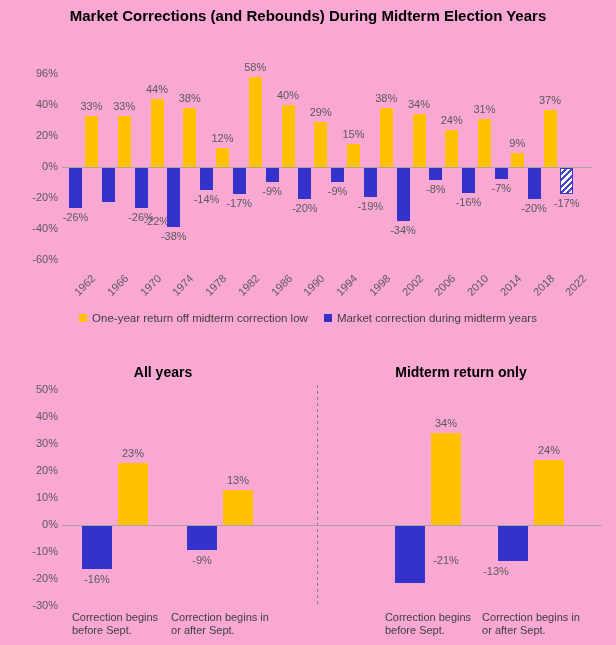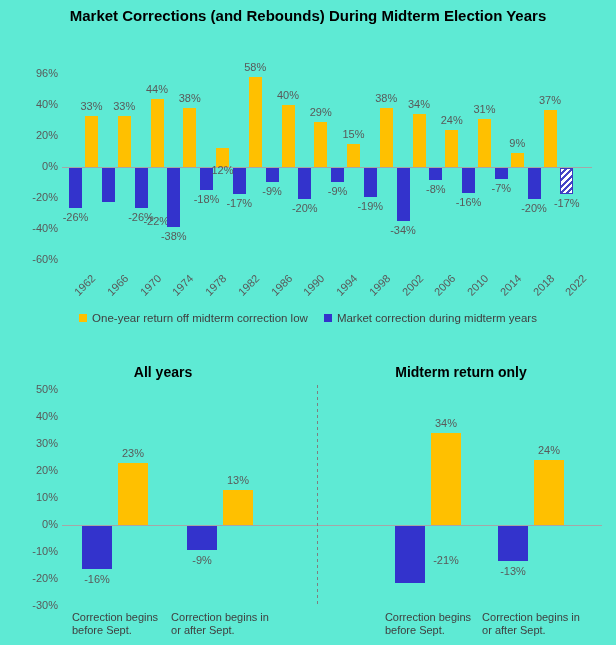--- a/index.html
+++ b/index.html
@@ -1,16 +1,16 @@
 <!DOCTYPE html>
 <html><head>
 <meta charset="utf-8">
 <style>
   html,body{margin:0;padding:0;background:#fff;}
-  .page{position:relative;width:616px;height:645px;background:#5eead4;overflow:hidden;
+  .page{position:relative;width:616px;height:645px;background:#f9a8d4;overflow:hidden;
         font-family:"Liberation Sans",sans-serif;}
   .title{position:absolute;top:7px;left:0;right:0;text-align:center;
          font-size:15px;font-weight:bold;color:#000;}
   .axis{position:absolute;height:1px;background:#a6a6a6;}
   .bar{position:absolute;}
   .bar.hatch{background:repeating-linear-gradient(135deg,#ffffff 0,#ffffff 2.5px,#4646c6 2.5px,#4646c6 4.5px);
              border:1px solid #3a3ac0;box-sizing:border-box;}
   .vlabel{position:absolute;font-size:11px;color:#595959;white-space:nowrap;
           transform:translateX(-50%);}
   .ytick{position:absolute;font-size:11px;color:#595959;text-align:right;width:36px;}
@@ -56,23 +56,23 @@
       <div class="vlabel" style="left: 141px; top: 211.3px;">-26%</div>
       <div class="bar" style="left: 150.5px; top: 98.8px; width: 13px; height: 68.2px; background: rgb(255, 192, 0);"></div>
       <div class="vlabel" style="left: 157px; top: 82.8px;">44%</div>
       <div class="yearlabel" style="left: 112.5px; top: 272px;">1970</div>
       <div class="bar" style="left: 167.25px; top: 168px; width: 13px; height: 58.9px; background: rgb(51, 51, 204);"></div>
       <div class="vlabel" style="left: 173.75px; top: 229.9px;">-38%</div>
       <div class="bar" style="left: 183.25px; top: 108.1px; width: 13px; height: 58.9px; background: rgb(255, 192, 0);"></div>
       <div class="vlabel" style="left: 189.75px; top: 92.1px;">38%</div>
       <div class="yearlabel" style="left: 145.25px; top: 272px;">1974</div>
       <div class="bar" style="left: 200px; top: 168px; width: 13px; height: 21.7px; background: rgb(51, 51, 204);"></div>
-      <div class="vlabel" style="left: 206.5px; top: 192.7px;">-18%</div>
+      <div class="vlabel" style="left: 206.5px; top: 192.7px;">-14%</div>
       <div class="bar" style="left: 216px; top: 148.4px; width: 13px; height: 18.6px; background: rgb(255, 192, 0);"></div>
-      <div class="vlabel" style="left: 222.5px; top: 132.4px; margin-top: 32px;">12%</div>
+      <div class="vlabel" style="left: 222.5px; top: 132.4px;">12%</div>
       <div class="yearlabel" style="left: 178px; top: 272px;">1978</div>
       <div class="bar" style="left: 232.75px; top: 168px; width: 13px; height: 26.35px; background: rgb(51, 51, 204);"></div>
       <div class="vlabel" style="left: 239.25px; top: 197.35px;">-17%</div>
       <div class="bar" style="left: 248.75px; top: 77.1px; width: 13px; height: 89.9px; background: rgb(255, 192, 0);"></div>
       <div class="vlabel" style="left: 255.25px; top: 61.1px;">58%</div>
       <div class="yearlabel" style="left: 210.75px; top: 272px;">1982</div>
       <div class="bar" style="left: 265.5px; top: 168px; width: 13px; height: 13.95px; background: rgb(51, 51, 204);"></div>
       <div class="vlabel" style="left: 272px; top: 184.95px;">-9%</div>
       <div class="bar" style="left: 281.5px; top: 105px; width: 13px; height: 62px; background: rgb(255, 192, 0);"></div>
       <div class="vlabel" style="left: 288px; top: 89px;">40%</div>
@@ -165,21 +165,21 @@
       <div class="ptitle" style="left: 461px;">Midterm return only</div>
       <div class="bar" style="left: 395px; top: 526px; width: 30px; height: 56.7px; background: rgb(51, 51, 204);"></div>
       <div class="vlabel" style="left: 410px; top: 554px; margin-left: 36px;">-21%</div>
       <div class="bar" style="left: 431px; top: 433.2px; width: 30px; height: 91.8px; background: rgb(255, 192, 0);"></div>
       <div class="vlabel" style="left: 446px; top: 417.2px;">34%</div>
       <div class="cat" style="left: 428px; top: 611px;">
         <div class="">Correction begins</div>
         <div class="">before Sept.</div>
       </div>
       <div class="bar" style="left: 498px; top: 526px; width: 30px; height: 35.1px; background: rgb(51, 51, 204);"></div>
-      <div class="vlabel" style="left: 513px; top: 565.1px;">-13%</div>
+      <div class="vlabel" style="left: 496px; top: 565.1px;">-13%</div>
       <div class="bar" style="left: 534px; top: 460.2px; width: 30px; height: 64.8px; background: rgb(255, 192, 0);"></div>
       <div class="vlabel" style="left: 549px; top: 444.2px;">24%</div>
       <div class="cat" style="left: 531px; top: 611px;">
         <div class="">Correction begins in</div>
         <div class="">or after Sept.</div>
       </div>
     </div>
 </div>
 
 </body></html>

